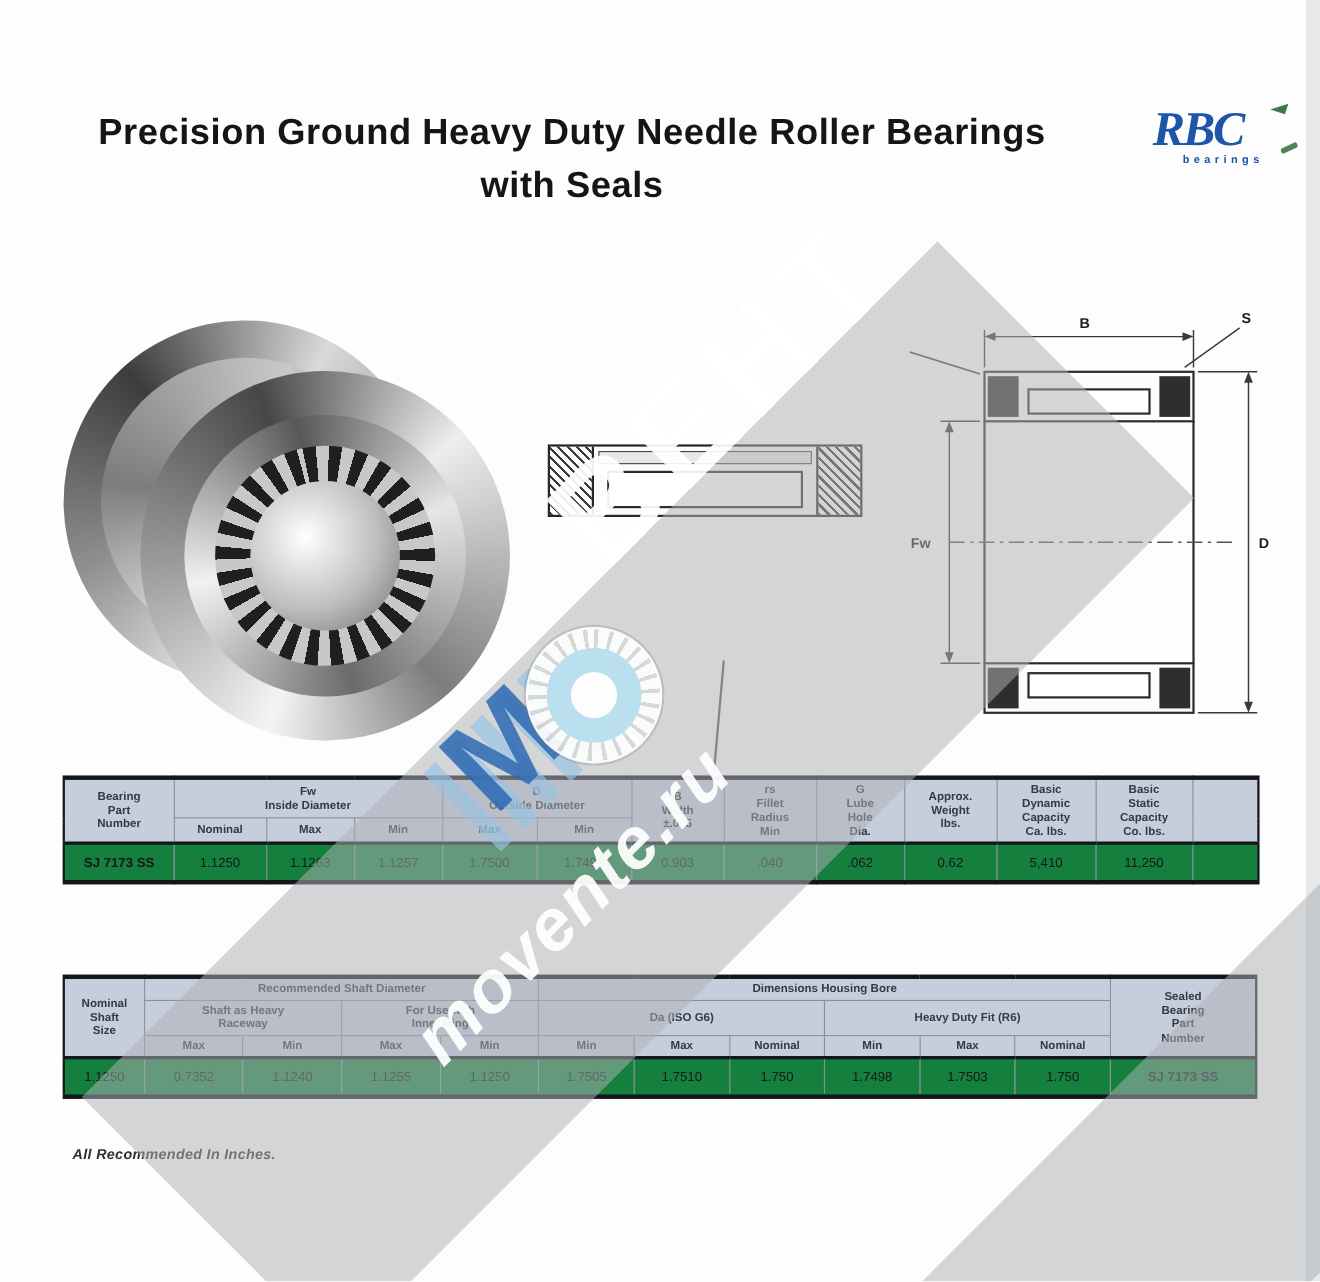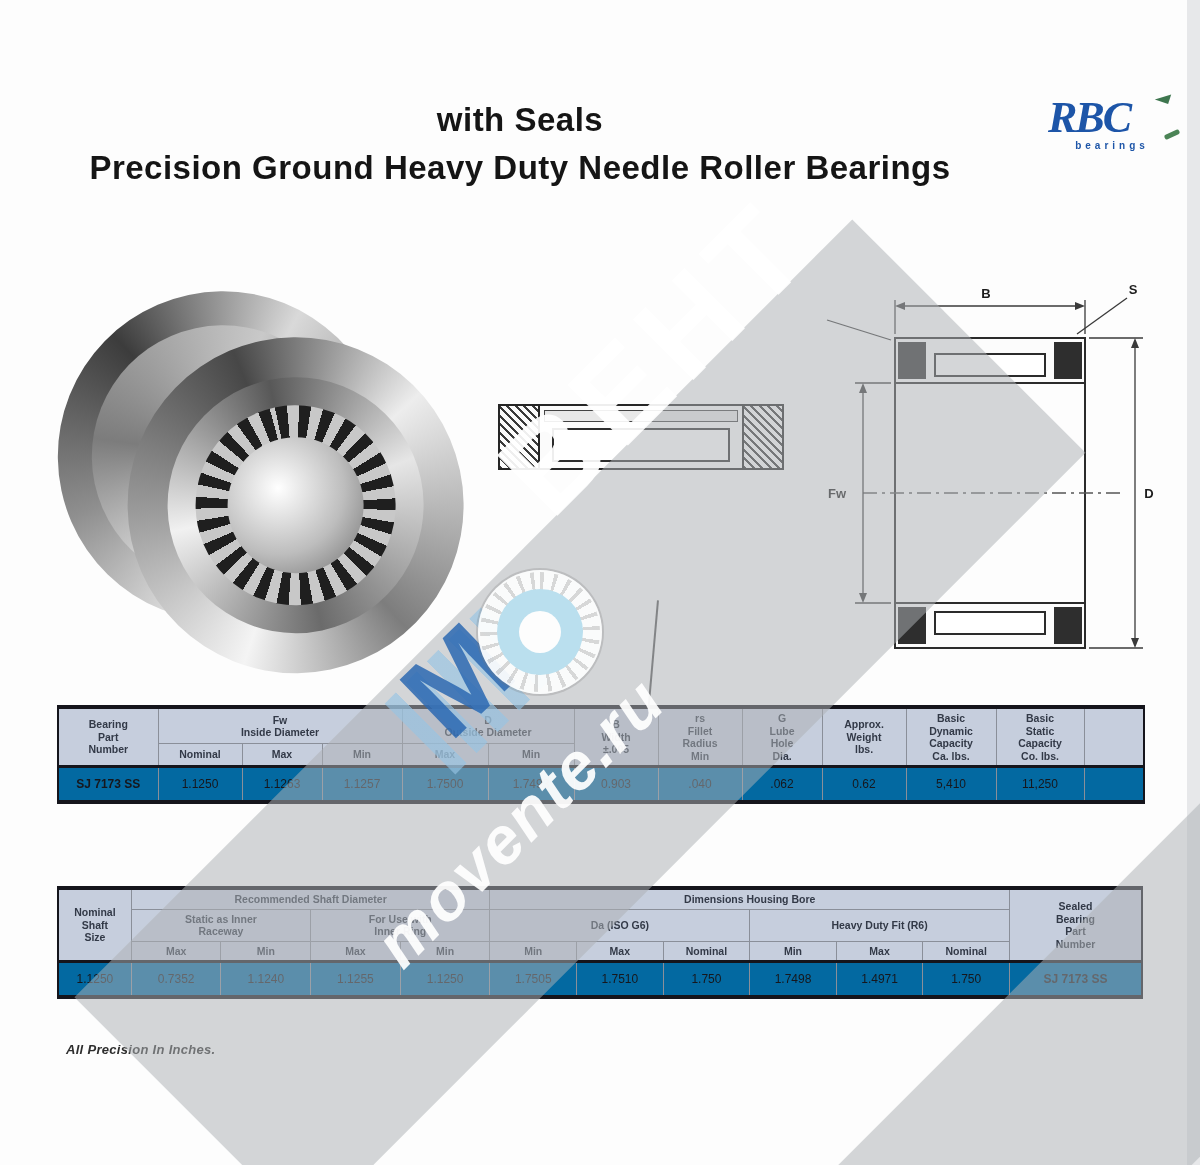--- a/index.html
+++ b/index.html
@@ -52,21 +52,21 @@
   
   .tech{position:absolute;left:775px;top:268px;}
   .tech text{font-family:"Liberation Sans",sans-serif;font-size:13px;fill:#1d1d1d;font-weight:700;}
 
   
   table.spec{position:absolute;border-collapse:collapse;table-layout:fixed;
       border-top:4px solid #15151c;border-bottom:4px solid #15151c;
       border-left:2px solid #15151c;border-right:2px solid #15151c;background:#c6cedd;}
   table.spec th{background:#c6cedd;color:#323947;font-weight:700;font-size:10.5px;line-height:12.5px;
       border:1px solid #8a8f99;padding:3px 2px;white-space:pre-line;text-align:center;vertical-align:middle;}
-  table.spec td{background:#0369a1;color:#17171c;font-size:12px;border:1px solid #8a8f99;
+  table.spec td{background:#15803d;color:#17171c;font-size:12px;border:1px solid #8a8f99;
       padding:4px 2px;text-align:center;height:24px;}
   table.spec .sep{border-bottom:3px solid #15151c;}
   table.spec td.pn{font-weight:800;}
   .footnote{position:absolute;left:66px;top:1042px;font-style:italic;font-weight:700;
       font-size:13px;color:#2e2e2e;letter-spacing:.3px;}
 
   
   .wm{position:absolute;inset:0;pointer-events:none;z-index:40;}
   .band{position:absolute;background:rgba(172,176,181,.52);}
   .band1{left:30px;top:560px;width:1100px;height:330px;transform:rotate(-45deg);}
@@ -88,22 +88,22 @@
       transform-origin:left bottom;font-size:66px;font-weight:700;font-style:italic;
       color:rgba(255,255,255,.93);line-height:128px;letter-spacing:2px;}
 </style>
 </head>
 <body>
 
 <div class="page">
   <div class="edge-right"></div>
 
   <div class="title">
+    <div>Precision Ground Heavy Duty Needle Roller Bearings</div>
     <div>with Seals</div>
-    <div>Precision Ground Heavy Duty Needle Roller Bearings</div>
   </div>
   <div class="logo">
     <div class="green-tri"></div>
     <div class="green-dash"></div>
     <div class="brand">RBC</div>
     <div class="sub">bearings</div>
   </div>
 
   <div class="photo">
     <div class="art">
@@ -264,21 +264,21 @@
 Shaft
 Size</th>
       <th colspan="4">Recommended Shaft Diameter</th>
       <th colspan="6">Dimensions Housing Bore</th>
       <th rowspan="3" class="sep">Sealed
 Bearing
 Part
 Number</th>
     </tr>
     <tr>
-      <th colspan="2">Static as Inner
+      <th colspan="2">Shaft as Heavy
 Raceway</th>
       <th colspan="2">For Use with
 Inner Ring</th>
       <th colspan="3">Da (ISO G6)</th>
       <th colspan="3">Heavy Duty Fit (R6)</th>
     </tr>
     <tr>
       <th class="sep">Max</th>
       <th class="sep">Min</th>
       <th class="sep">Max</th>
@@ -293,28 +293,28 @@
     <tr>
       <td>1.1250</td>
       <td>0.7352</td>
       <td>1.1240</td>
       <td>1.1255</td>
       <td>1.1250</td>
       <td>1.7505</td>
       <td>1.7510</td>
       <td>1.750</td>
       <td>1.7498</td>
-      <td>1.4971</td>
+      <td>1.7503</td>
       <td>1.750</td>
       <td class="pn">SJ 7173 SS</td>
     </tr>
   </tbody>
     </table>
 
-  <div class="footnote">All Precision In Inches.</div>
+  <div class="footnote">All Recommended In Inches.</div>
 
   <div class="wm">
     <div class="band band1"></div>
     <div class="band band2"></div>
     <div class="wm-mstripes"></div>
     <div class="wm-m">М</div>
     <div class="wm-ring">
       <div class="tick"></div>
       <div class="blue"></div>
       <div class="hole"></div>

